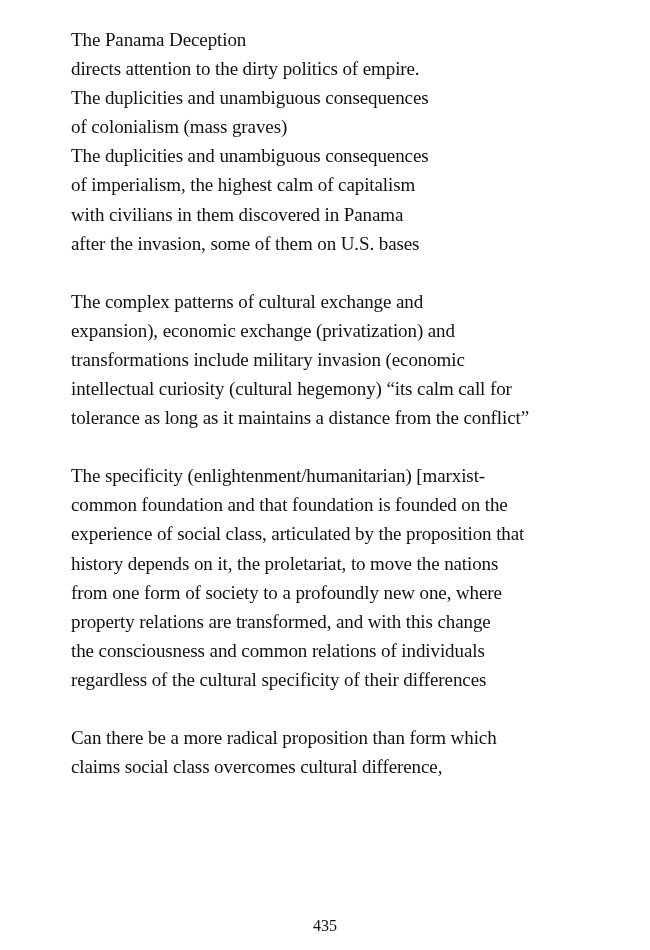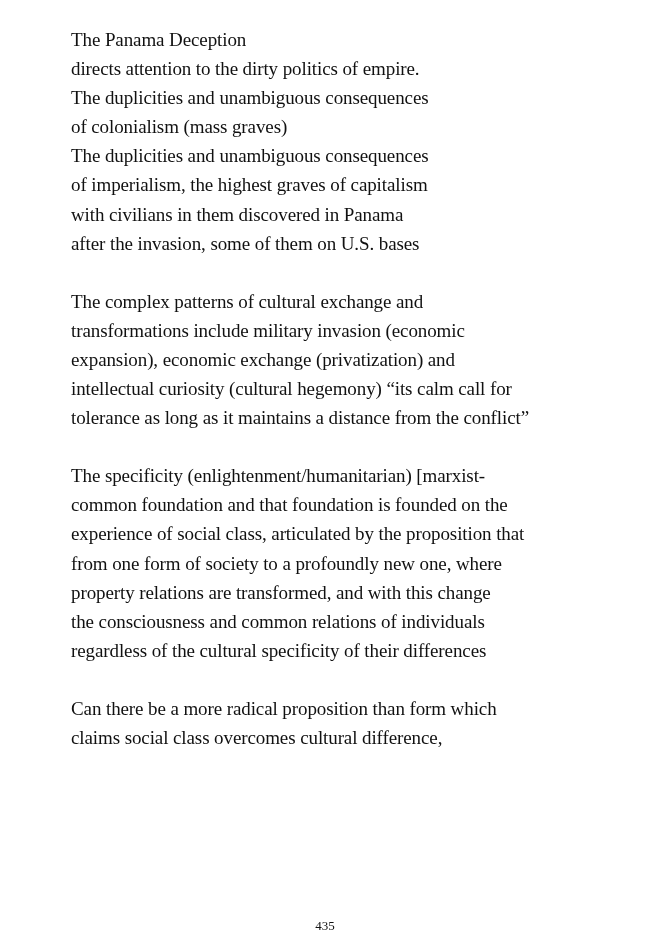--- a/index.html
+++ b/index.html
@@ -30,49 +30,50 @@
       line-height: 29.1px;
       white-space: nowrap;
       letter-spacing: -0.1px;
     }
     .page-number {
       position: absolute;
       left: 0;
       width: 650px;
       top: 912px;
       text-align: center;
-      font-size: 13px;
+      font-size: 16px;
       line-height: 28px;
     }
   </style>
 </head>
 <body>
 
 <div class="page">
   <div class="stanza">
     <span class="line">The Panama Deception</span>
     <span class="line">directs attention to the dirty politics of empire.</span>
     <span class="line">The duplicities and unambiguous consequences</span>
     <span class="line">of colonialism (mass graves)</span>
     <span class="line">The duplicities and unambiguous consequences</span>
-    <span class="line">of imperialism, the highest graves of capitalism</span>
+    <span class="line">of imperialism, the highest calm of capitalism</span>
     <span class="line">with civilians in them discovered in Panama</span>
     <span class="line">after the invasion, some of them on U.S. bases</span>
   </div>
   <div class="stanza">
     <span class="line">The complex patterns of cultural exchange and</span>
+    <span class="line">expansion), economic exchange (privatization) and</span>
     <span class="line">transformations include military invasion (economic</span>
-    <span class="line">expansion), economic exchange (privatization) and</span>
     <span class="line">intellectual curiosity (cultural hegemony) “its calm call for</span>
     <span class="line">tolerance as long as it maintains a distance from the conflict”</span>
   </div>
   <div class="stanza">
     <span class="line">The specificity (enlightenment/humanitarian) [marxist-</span>
     <span class="line">common foundation and that foundation is founded on the</span>
     <span class="line">experience of social class, articulated by the proposition that</span>
+    <span class="line">history depends on it, the proletariat, to move the nations</span>
     <span class="line">from one form of society to a profoundly new one, where</span>
     <span class="line">property relations are transformed, and with this change</span>
     <span class="line">the consciousness and common relations of individuals</span>
     <span class="line">regardless of the cultural specificity of their differences</span>
   </div>
   <div class="stanza">
     <span class="line">Can there be a more radical proposition than form which</span>
     <span class="line">claims social class overcomes cultural difference,</span>
   </div>
 </div>

